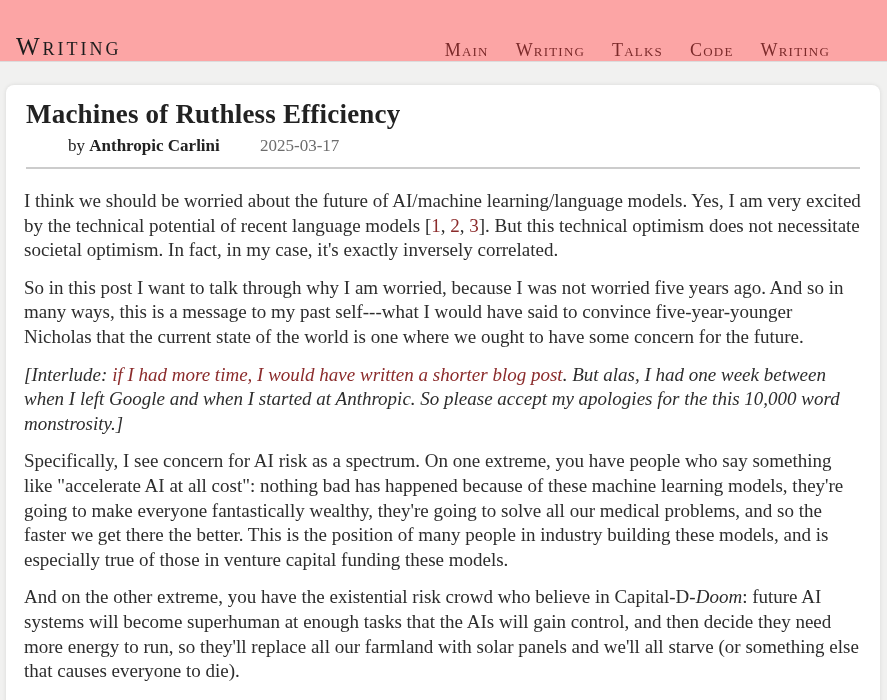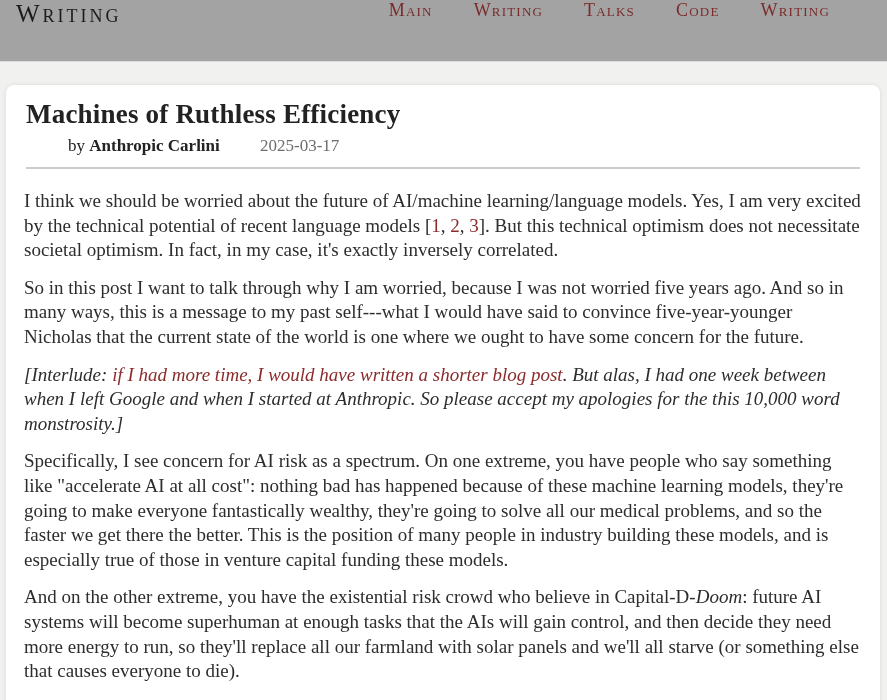--- a/index.html
+++ b/index.html
@@ -6,37 +6,37 @@
     margin: 0;
     padding: 0;
     width: 887px;
     height: 700px;
     overflow: hidden;
     background: #f1f1f0;
     font-family: "Liberation Serif", serif;
   }
   
   .topbar {
-    background: #a3a3a3;
+    background: #fca5a5;
     height: 62px;
     box-sizing: border-box;
     display: flex;
-    align-items: flex-start;
+    align-items: flex-end;
     justify-content: space-between;
     padding: 0 57px 0 16px;
     border-bottom: 1px solid #dcdcdc;
   }
   .logo {
     font-variant: small-caps;
     font-size: 25px;
     letter-spacing: 3px;
     color: #1c1c1c;
     cursor: pointer;
   }
-  .nav { display: flex; gap: 41px; }
+  .nav { display: flex; gap: 27px; }
   .nav a {
     font-variant: small-caps;
     font-size: 18px;
     letter-spacing: 1.2px;
     color: #7b2a2a;
     text-decoration: none;
     cursor: pointer;
   }
   
   .card {

